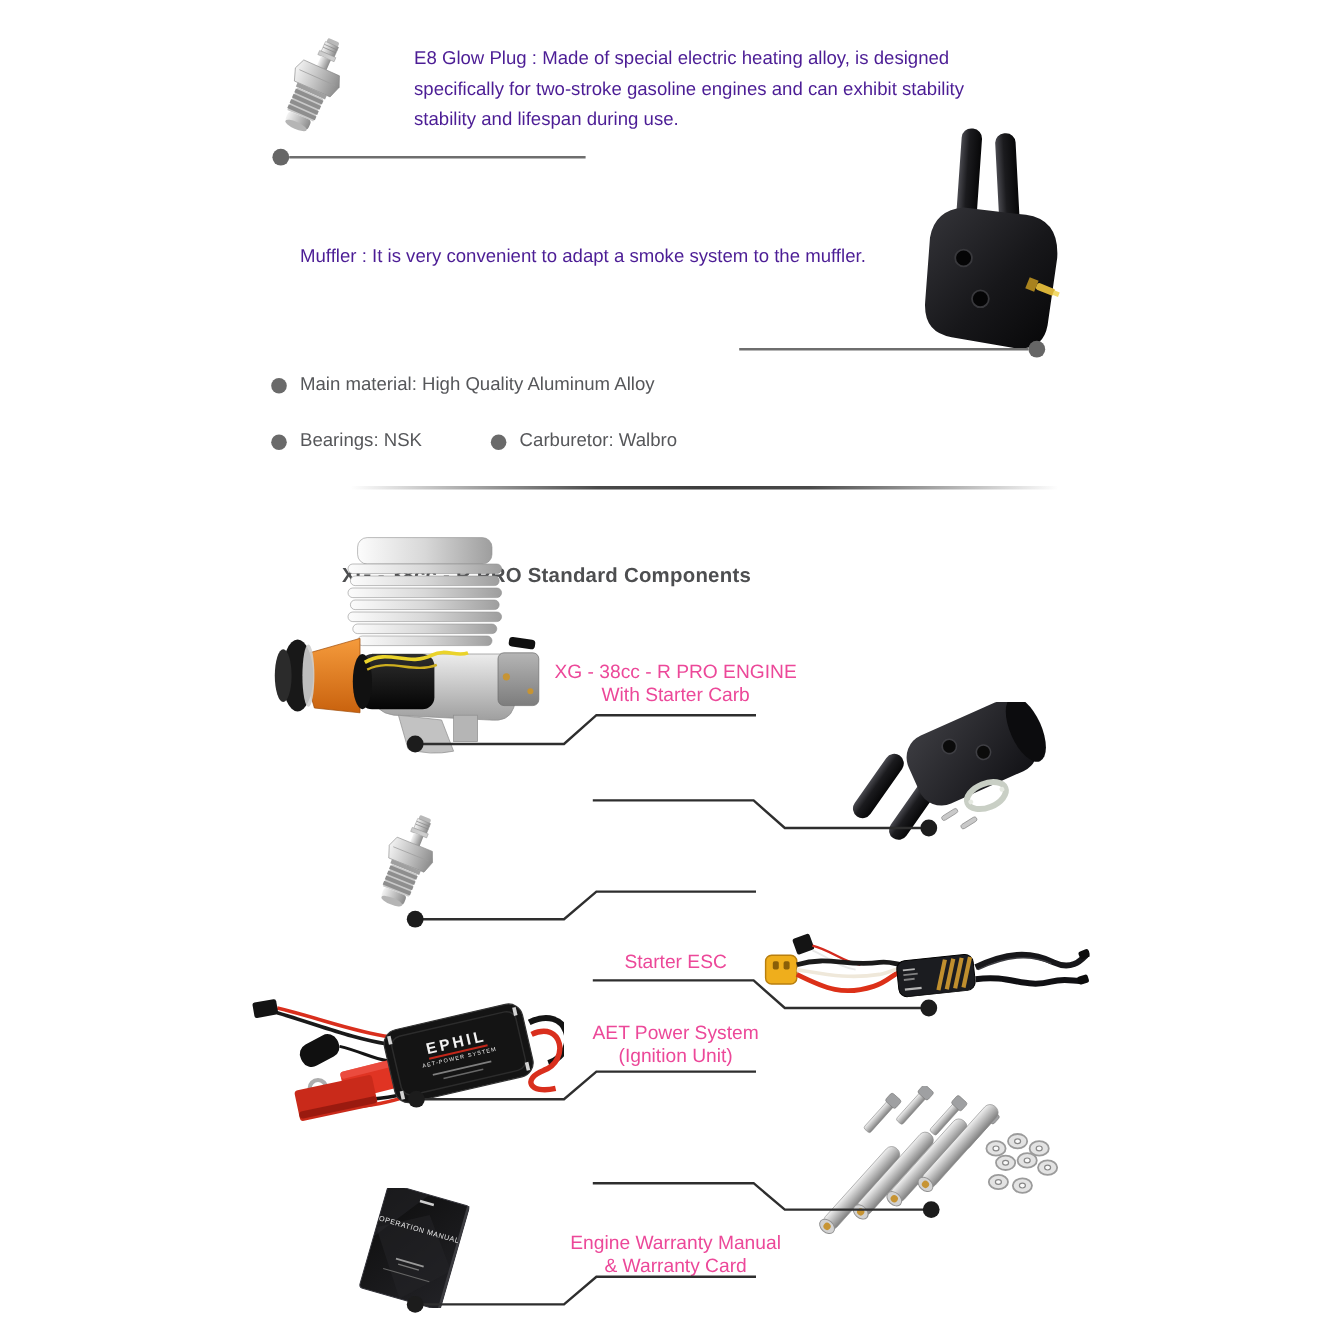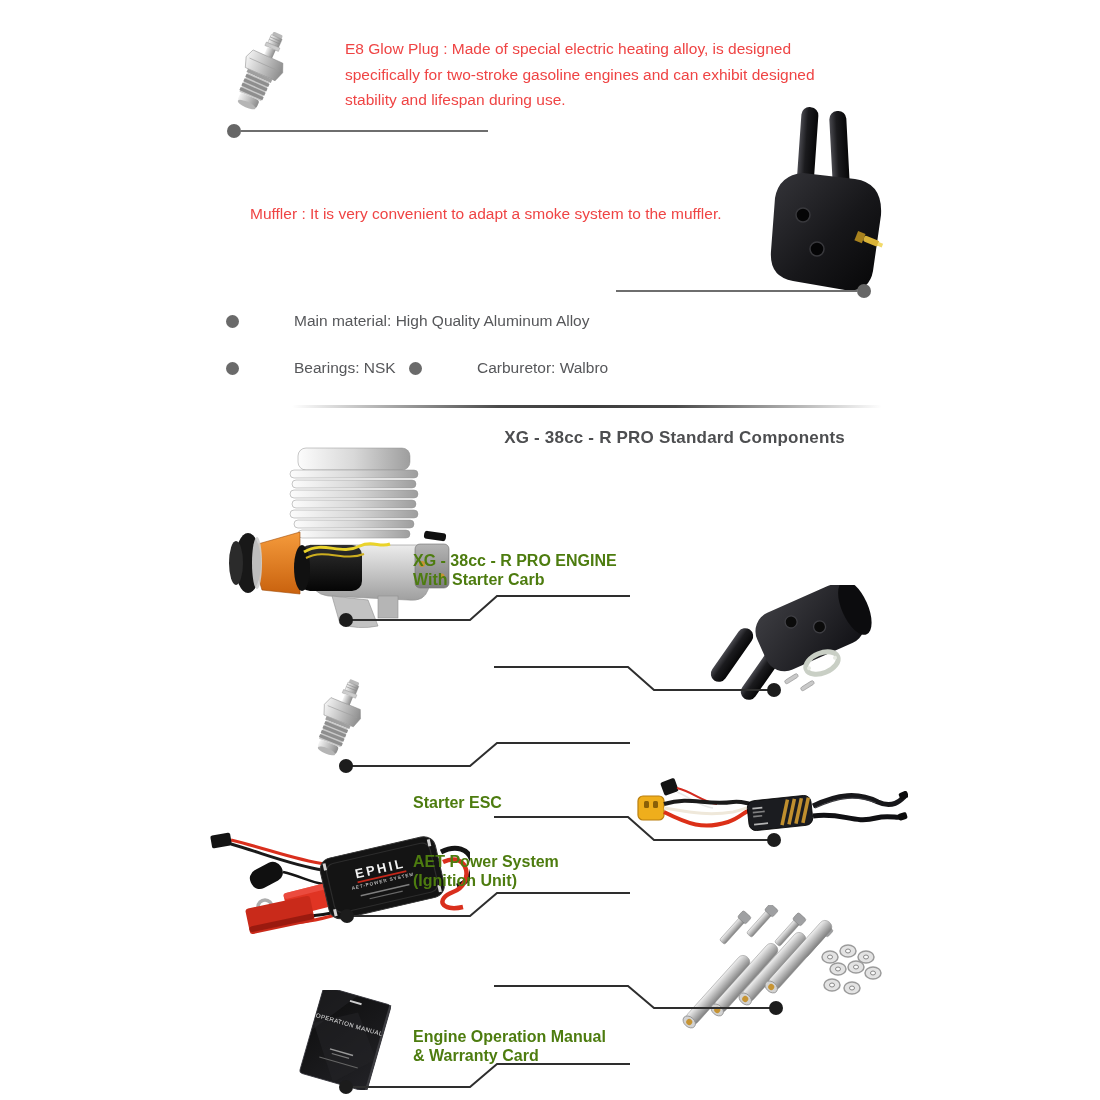--- a/index.html
+++ b/index.html
@@ -1,30 +1,30 @@
 <!DOCTYPE html>
 <html><head>
 <meta charset="utf-8">
 <style>
   html,body{margin:0;padding:0;background:#fff;}
   #canvas{
     position:relative;width:1100px;height:1100px;background:#ffffff;
     font-family:"Liberation Sans","DejaVu Sans",sans-serif;overflow:hidden;
   }
   .abs{position:absolute;}
-  .para{color:#ef4444;font-size:15.5px;line-height:25.5px;}
+  .para{color:#4c1d95;font-size:15.5px;line-height:25.5px;}
   .para div{white-space:nowrap;}
-  .spec{display:flex;align-items:center;color:#56575a;font-size:15.5px;gap:44px;}
+  .spec{display:flex;align-items:center;color:#56575a;font-size:15.5px;}
   .bullet{width:13px;height:13px;border-radius:50%;background:#6a6a6a;flex:0 0 13px;margin-right:11px;}
   .divider{
     height:3px;border-radius:2px;
     background:linear-gradient(to right, rgba(90,90,90,0) 0%, #4a4a4a 35%, #3d3d3d 50%, #4a4a4a 65%, rgba(90,90,90,0) 100%);
   }
-  .section-title{width:560px;text-align:right;font-size:17px;font-weight:bold;color:#4d4e50;letter-spacing:.2px;}
-  .comp-label{width:300px;text-align:left;font-size:16px;line-height:19px;font-weight:bold;color:#4d7c0f;}
+  .section-title{width:560px;text-align:left;font-size:17px;font-weight:bold;color:#4d4e50;letter-spacing:.2px;margin-top:42px;}
+  .comp-label{width:300px;text-align:center;font-size:16px;line-height:19px;font-weight:normal;color:#ec4899;}
   svg{display:block;}
   .lines-layer{pointer-events:none;}
 </style>
 </head>
 <body>
 
 <div id="canvas">
 
   <svg class="abs" width="0" height="0" aria-hidden="true">
     <defs>
@@ -53,21 +53,21 @@
       </g>
     </defs>
   </svg>
 
   <svg class="abs" style="left:215px;top:28px" width="85" height="90" viewBox="0 0 85 90">
     <use href="#gp-shape" transform="translate(18,4) rotate(24 30 55) scale(0.74)"></use>
   </svg>
 
   <div class="abs para" style="left:345px;top:36px">
     <div>E8 Glow Plug : Made of special electric heating alloy, is designed</div>
-    <div>specifically for two-stroke gasoline engines and can exhibit designed</div>
+    <div>specifically for two-stroke gasoline engines and can exhibit stability</div>
     <div>stability and lifespan during use.</div>
   </div>
 
   <svg class="abs" style="left:755px;top:103px" width="140" height="195" viewBox="0 0 140 195">
     <defs>
       <linearGradient id="pipeG" x1="0" y1="0" x2="1" y2="0">
         <stop offset="0" stop-color="#4a4a50"></stop>
           <stop offset="0.4" stop-color="#1b1b1e"></stop>
           <stop offset="1" stop-color="#070708"></stop>
       </linearGradient>
@@ -358,21 +358,21 @@
     <div>With Starter Carb</div>
   </div>
   <div class="abs comp-label" style="left:413px;top:793px">
     <div>Starter ESC</div>
   </div>
   <div class="abs comp-label" style="left:413px;top:852px">
     <div>AET Power System</div>
     <div>(Ignition Unit)</div>
   </div>
   <div class="abs comp-label" style="left:413px;top:1027px">
-    <div>Engine Operation Manual</div>
+    <div>Engine Warranty Manual</div>
     <div>&amp; Warranty Card</div>
   </div>
 
   <svg class="abs lines-layer" style="left:0;top:0" width="1100" height="1100" viewBox="0 0 1100 1100">
     <g stroke="#6e6e6e" stroke-width="2" fill="#666666">
       <g>
         <circle cx="234" cy="131" r="7" stroke="none"></circle>
         <line x1="241" y1="131" x2="488" y2="131"></line>
       </g>
       <g>

